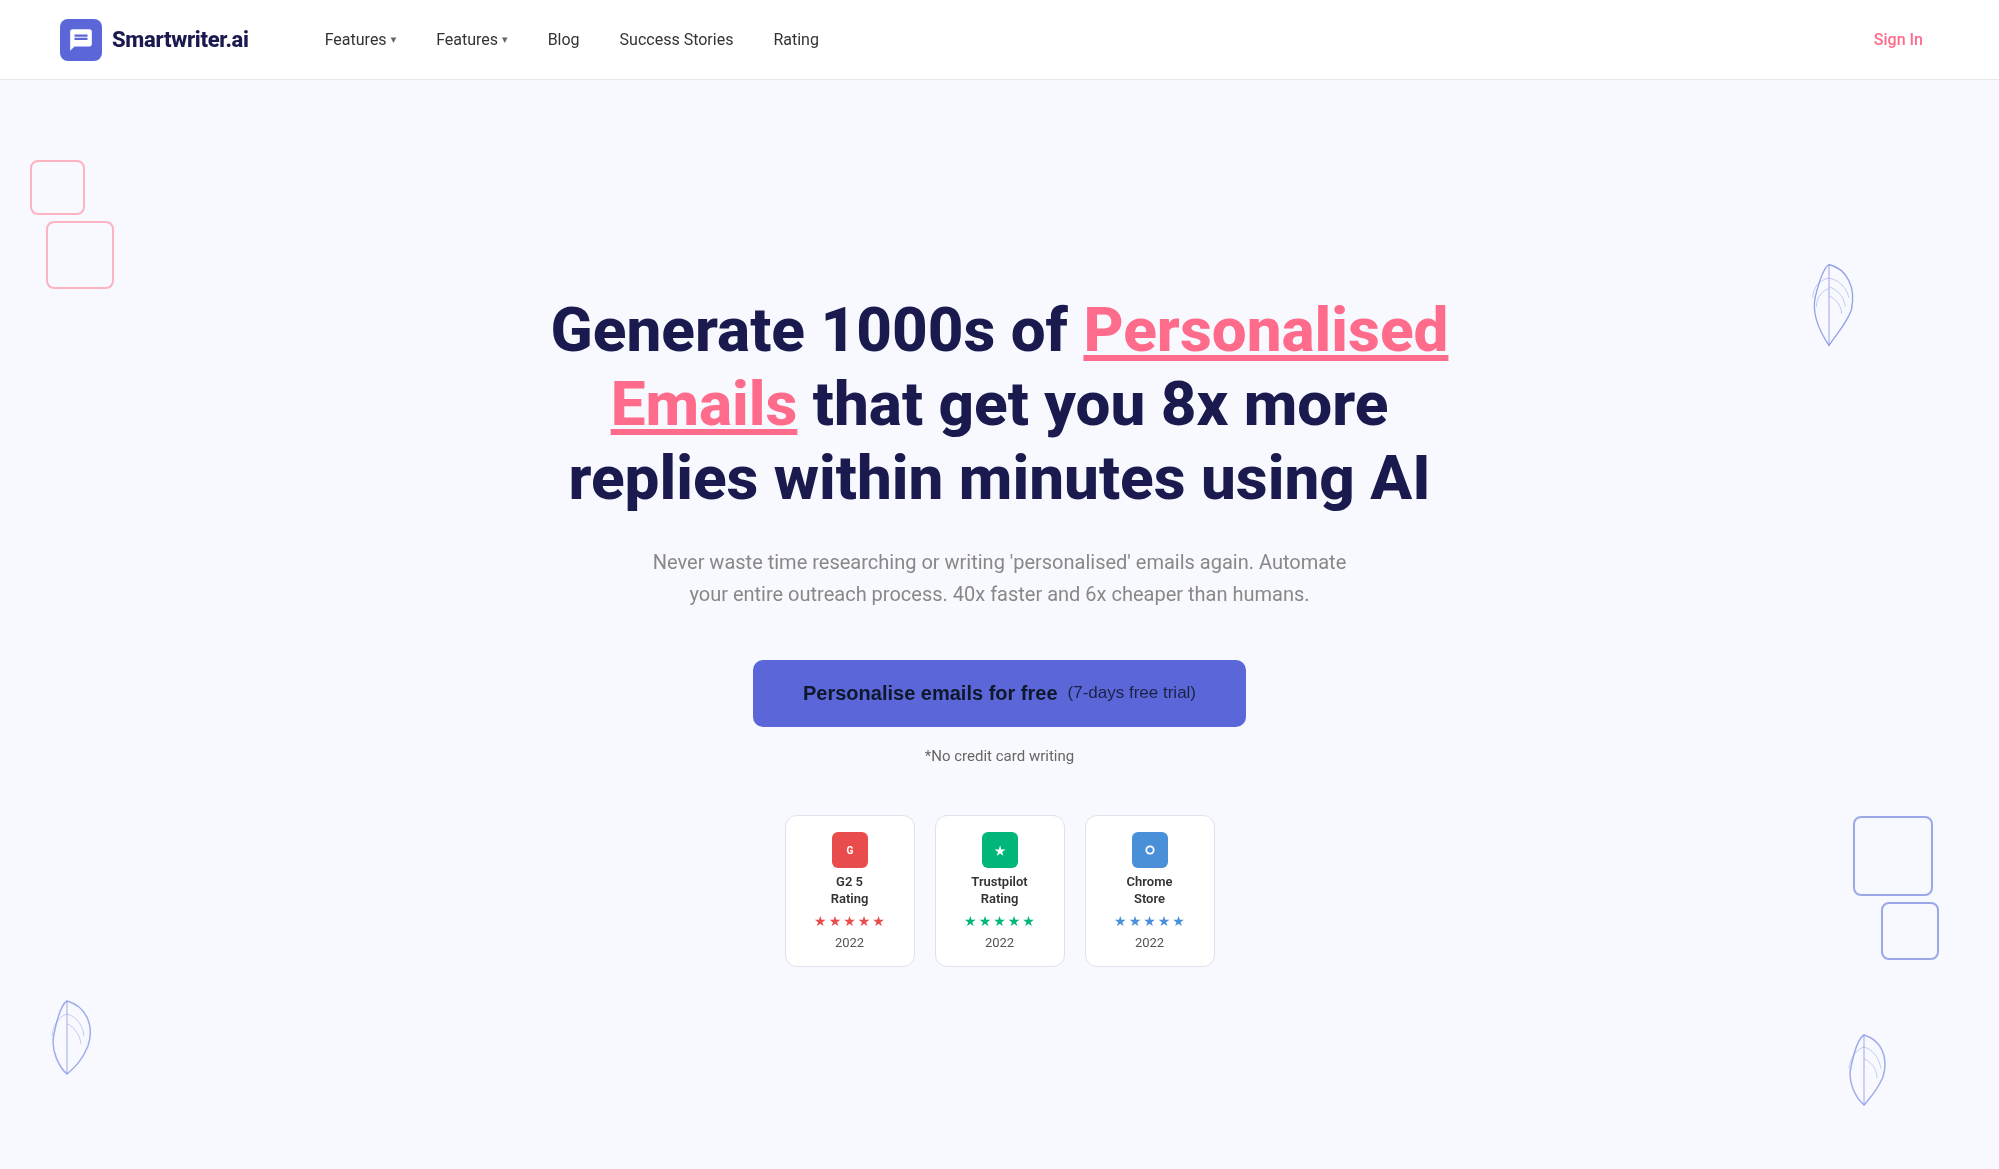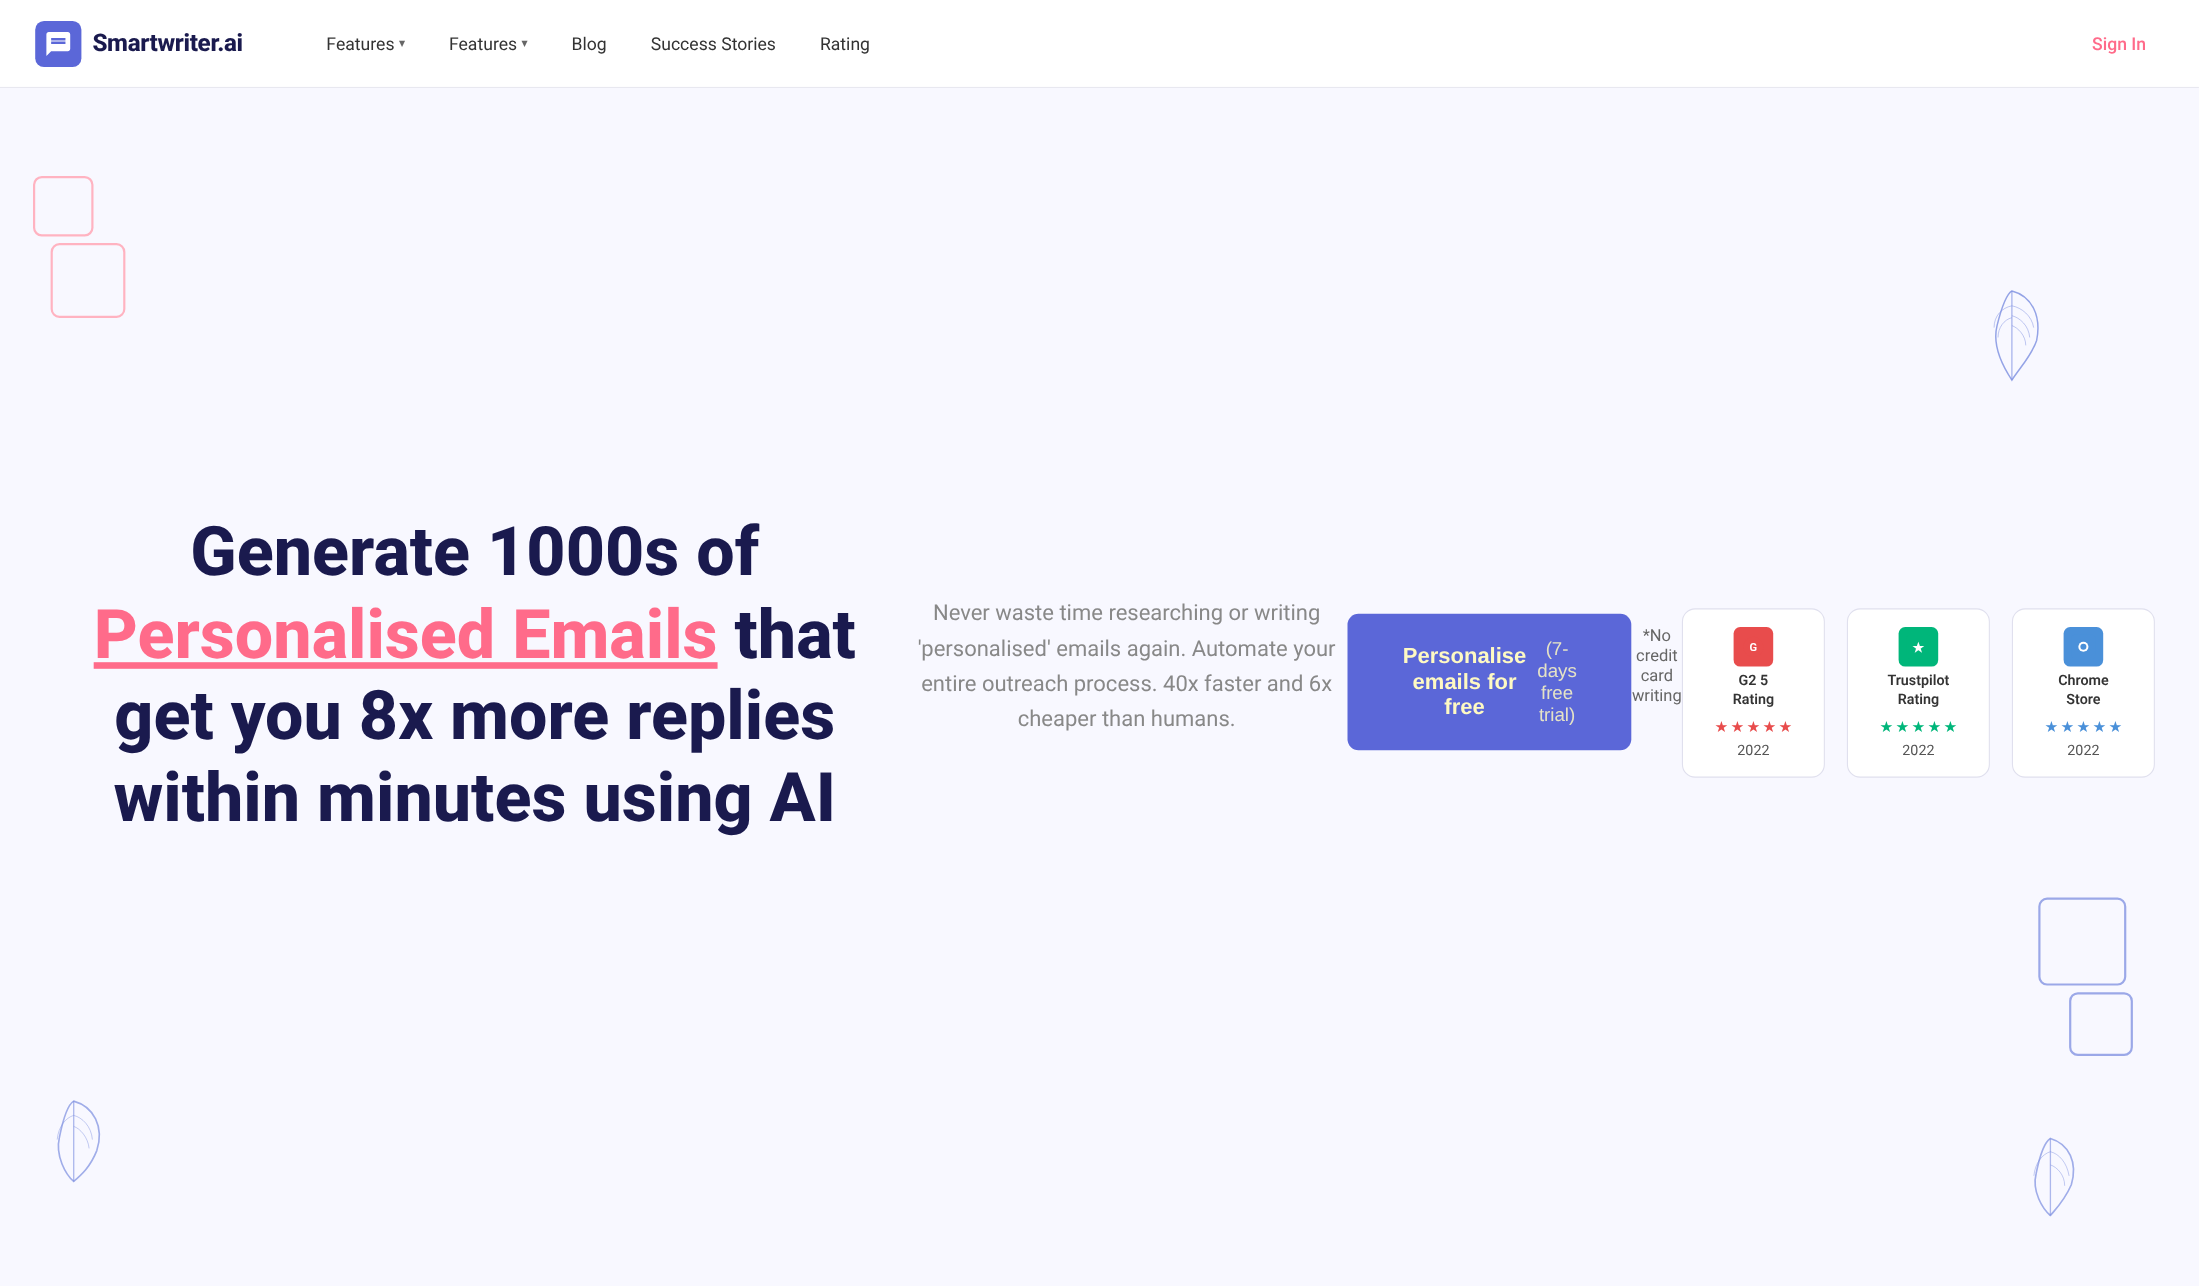--- a/index.html
+++ b/index.html
@@ -14,21 +14,21 @@
       min-height: 1169px;
       overflow-x: hidden;
     }
 
     
     .navbar {
       background: #ffffff;
       border-bottom: 1px solid #e8e8f0;
       display: flex;
       align-items: center;
-      padding: 0 32px;
+      padding: 0 60px;
       height: 80px;
       position: sticky;
       top: 0;
       z-index: 100;
     }
 
     .logo-area {
       display: flex;
       align-items: center;
       gap: 10px;
@@ -87,24 +87,24 @@
       font-size: 16px;
       color: #ff6b8a;
       cursor: pointer;
       font-weight: 500;
       padding: 8px 16px;
     }
 
     
     .hero {
       display: flex;
-      flex-direction: row;
+      flex-direction: column;
       align-items: center;
       justify-content: center;
-      padding: 80px 40px 60px;
+      padding: 80px 24px 60px;
       text-align: center;
       position: relative;
       min-height: 1080px;
     }
 
     
     .deco-squares-top-left {
       position: absolute;
       top: 80px;
       left: 30px;
@@ -193,21 +193,21 @@
     .hero-subtitle {
       font-size: 20px;
       color: #888;
       max-width: 720px;
       line-height: 1.6;
       margin-bottom: 50px;
     }
 
     .cta-button {
       background: #5b67d8;
-      color: #fef9c3;
+      color: #0f172a;
       border: none;
       border-radius: 10px;
       padding: 22px 50px;
       font-size: 20px;
       font-weight: 600;
       cursor: pointer;
       display: flex;
       align-items: center;
       gap: 10px;
       margin-bottom: 20px;

